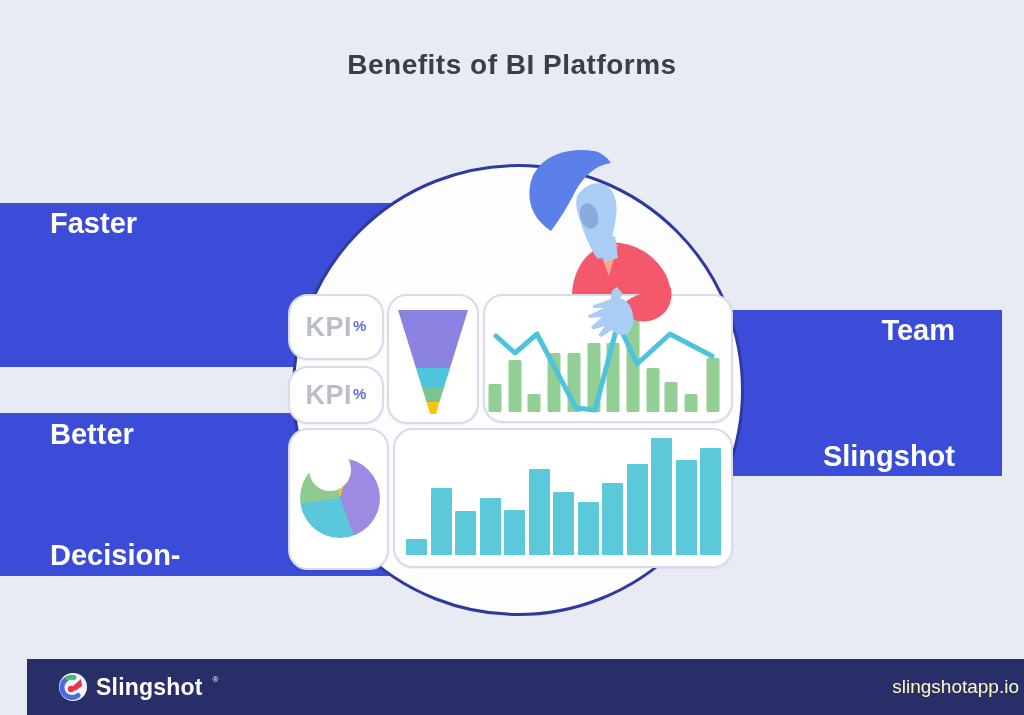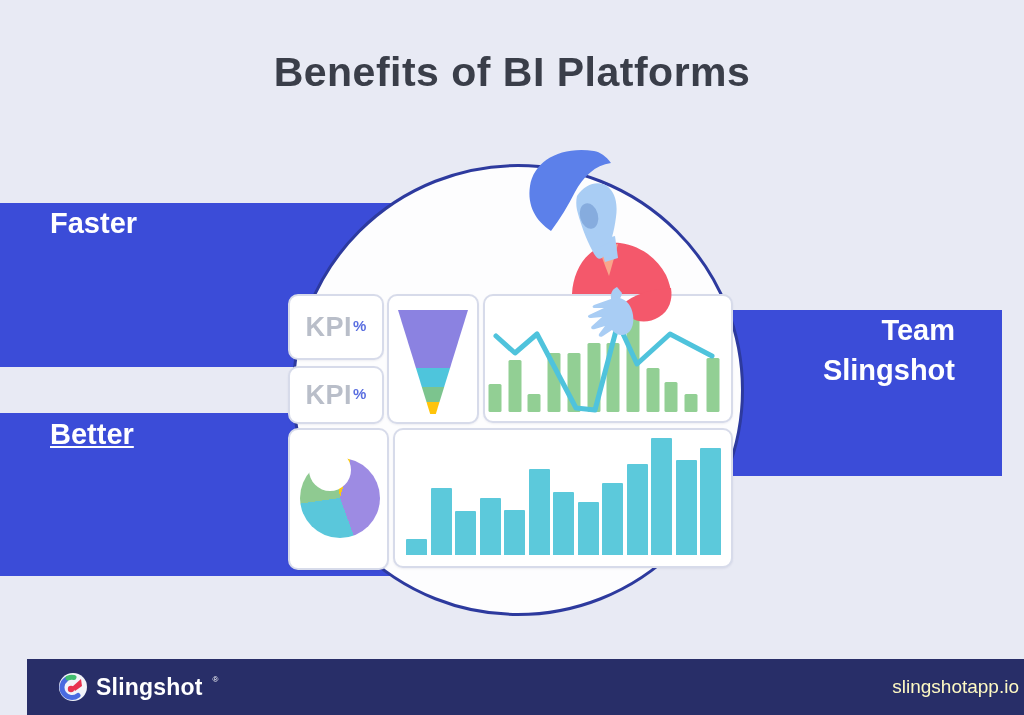--- a/index.html
+++ b/index.html
@@ -3,43 +3,43 @@
 <meta charset="utf-8">
 <style>
   html,body{margin:0;padding:0;}
   #stage{
     position:relative;width:1024px;height:715px;overflow:hidden;
     background:#E8EAF4;font-family:"Liberation Sans",sans-serif;
   }
   
   #title{
     position:absolute;top:49px;left:0;width:100%;text-align:center;
-    font-size:41px;font-weight:bold;color:#3A3E49;letter-spacing:.5px;
+    font-size:28px;font-weight:bold;color:#3A3E49;letter-spacing:.5px;
   }
   
   .banner{
     position:absolute;background:#3B4CD8;color:#fff;font-weight:bold;
     font-size:29px;line-height:40px;display:flex;flex-direction:column;
-    justify-content:flex-start;z-index:1;box-sizing:border-box;
+    justify-content:space-between;z-index:1;box-sizing:border-box;
   }
   #banner-faster{left:0;top:203px;width:400px;height:164px;padding-left:50px;}
   #banner-team{left:715px;top:310px;width:287px;height:166px;padding-right:47px;align-items:flex-end;text-align:right;}
-  #banner-better{left:0;top:413px;width:396px;height:163px;padding-left:50px;line-height:42px;text-decoration:underline;}
+  #banner-better{left:0;top:413px;width:396px;height:163px;padding-left:50px;line-height:42px;}
   
   #circle{
     position:absolute;left:292px;top:164px;width:452px;height:452px;
     border-radius:50%;background:#FDFDFE;border:3px solid #2D3A9E;
     box-sizing:border-box;z-index:2;
   }
   .char-svg{position:absolute;z-index:3;}
   #char-arm{z-index:5;}
   
   .panel{
     position:absolute;background:#fff;border:2px solid #D7DBEA;
-    border-radius:10px;box-sizing:border-box;z-index:4;
+    border-radius:20px;box-sizing:border-box;z-index:4;
     box-shadow:0 1px 2px rgba(60,70,120,.08);
   }
   #kpi1{left:288px;top:294px;width:96px;height:66px;}
   #kpi2{left:288px;top:366px;width:96px;height:58px;}
   #funnel-panel{left:387px;top:294px;width:92px;height:130px;}
   #line-panel{left:483px;top:294px;width:250px;height:129px;}
   #donut-panel{left:288px;top:428px;width:101px;height:142px;}
   #bars-panel{left:393px;top:428px;width:340px;height:140px;}
   .kpi{display:flex;align-items:center;justify-content:center;}
   .kpi-label{font-size:27px;font-weight:bold;color:#B9BEC9;letter-spacing:.5px;}
@@ -79,20 +79,21 @@
     <div>Faster</div>
   </div>
 
   <div id="banner-team" class="banner">
     <div>Team</div>
     <div>Slingshot</div>
   </div>
 
   <div id="banner-better" class="banner">
     <div>Better</div>
+    <div>Decision-</div>
   </div>
 
   <div id="circle"></div>
 
   <svg id="char-body" class="char-svg" style="left:500px;top:140px" width="190" height="210" viewBox="500 140 190 210">
     <path d="M572,294 C573,275 581,258 596,249 C604,244 612,242 620,243 C641,246 657,258 666,275 C669,282 671,288 671,294 Z" fill="#F4586B"></path>
     <path d="M598,247 L618,244 L609,276 Z" fill="#F9A58B"></path>
     <path d="M599,240 L615,236 L618,258 L605,262 Z" fill="#A9CDF4"></path>
     <path d="M577,196 C585,184 598,180 607,186 C615,192 618,203 616,217 C614,233 610,247 602,258 C598,260 596,258 592,250 C586,239 580,222 577,210 C576,205 576,200 577,196 Z" fill="#A9CDF4"></path>
     <path d="M598,248 C600,257 607,261 614,256 L610,242 Z" fill="#A9CDF4"></path>

